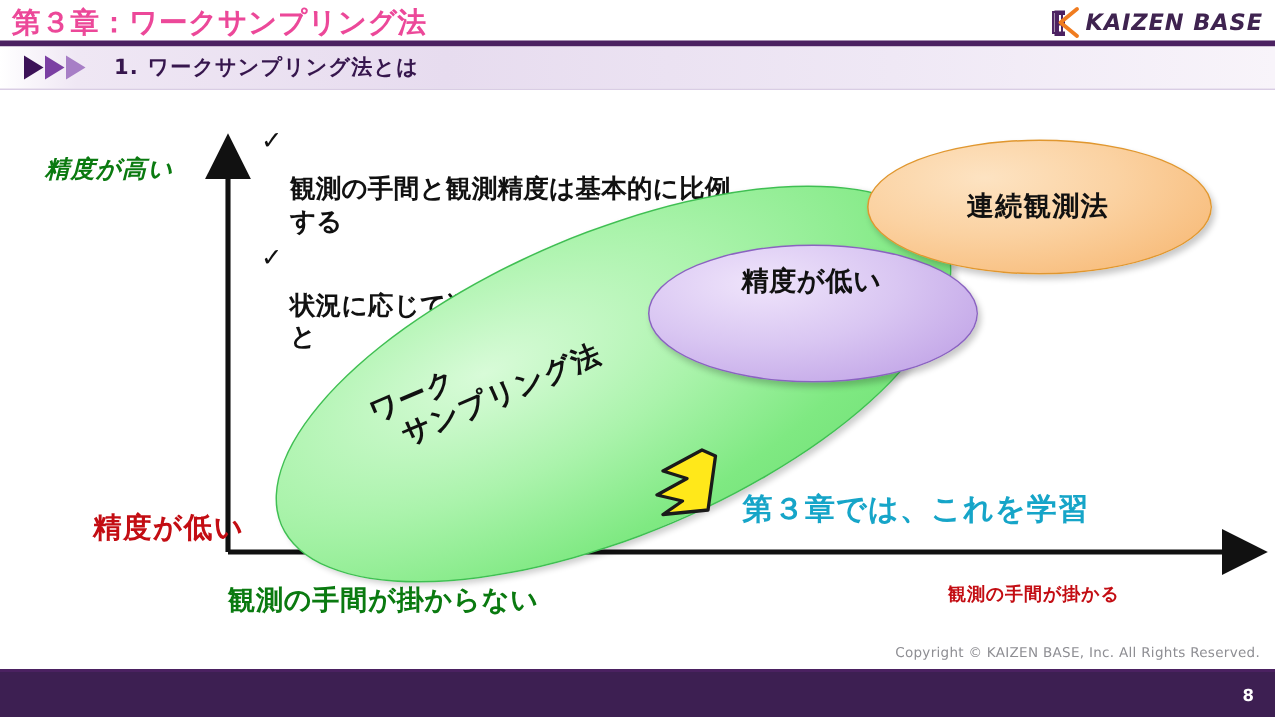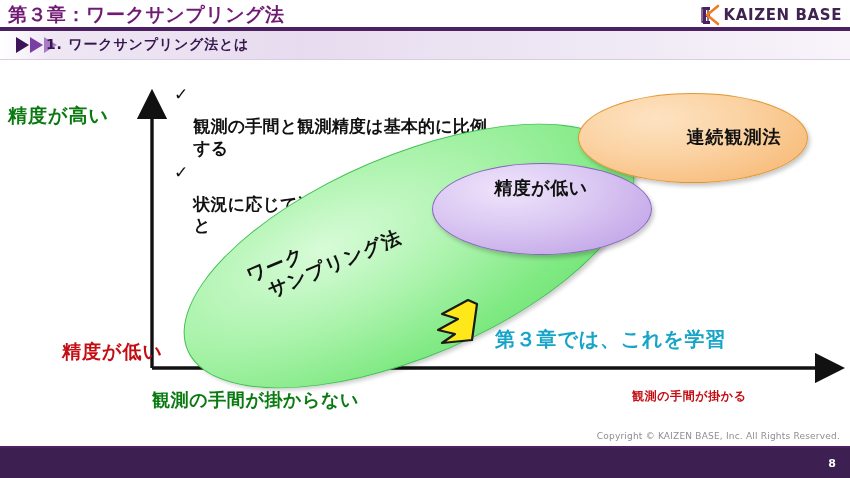--- a/index.html
+++ b/index.html
@@ -8,41 +8,41 @@
     background:#ffffff;
     font-family:"DejaVu Sans","Liberation Sans",sans-serif;
     position:relative;
   }
   .slide{position:absolute;inset:0;background:#fff;}
 
   
   .hdr{position:absolute;left:0;top:0;width:850px;height:29px;background:#ffffff;}
   .hdr-title{
     position:absolute;left:8px;top:2px;
-    font-size:19px;font-weight:bold;color:#701a75;
+    font-size:19px;font-weight:bold;color:#ec4899;
     letter-spacing:.5px;white-space:nowrap;
   }
   .hdr-rule{position:absolute;left:0;top:27px;width:850px;height:4px;background:#4b2161;}
-  .logo{position:absolute;right:8px;top:4px;height:22px;display:flex;align-items:flex-end;gap:4px;}
+  .logo{position:absolute;right:8px;top:4px;height:22px;display:flex;align-items:flex-end;gap:4px;font-style:italic;}
   .logo-mark{width:22px;height:22px;position:relative;display:block;}
   .logo-text{font-size:15px;font-weight:bold;color:#3f2350;letter-spacing:.6px;line-height:22px;}
 
   
   .sub{
     position:absolute;left:0;top:31px;width:850px;height:28px;
     background:linear-gradient(to right,#ffffff 0%,#efe7f4 6%,#e7dcef 35%,#efe8f5 70%,#f8f4fa 100%);
     border-bottom:1px solid #d9cde4;
   }
   .chevs{position:absolute;left:16px;top:6px;display:flex;gap:1px;}
   .chev{width:0;height:0;border-top:8px solid transparent;border-bottom:8px solid transparent;}
   .chev.c1{border-left:13px solid #3c1258;}
   .chev.c2{border-left:13px solid #7b3fa3;}
   .chev.c3{border-left:13px solid #a77ec6;}
   .sub-text{
-    position:absolute;left:46px;top:5px;
+    position:absolute;left:76px;top:5px;
     font-size:14px;font-weight:bold;color:#36164d;letter-spacing:.8px;text-align:right;
   }
 
   
   .bullets{position:absolute;left:174px;top:84px;width:330px;}
   .bullet{display:flex;align-items:flex-start;margin-bottom:2px;}
   .bullet .tick{
     font-size:17px;color:#111;line-height:1.28;margin-right:5px;flex:0 0 auto;
     font-family:"DejaVu Sans",sans-serif;
   }
@@ -50,21 +50,21 @@
     font-size:17px;font-weight:bold;color:#111;line-height:1.28;
     letter-spacing:.2px;
     margin-top:32px;
   }
 
   
   .axes{position:absolute;left:0;top:0;width:850px;height:478px;pointer-events:none;}
 
   
   .lbl{position:absolute;font-weight:bold;white-space:nowrap;}
-  .lbl-hi{left:8px;top:103px;font-size:19px;color:#0a7a10;letter-spacing:1px;}
+  .lbl-hi{left:30px;top:103px;font-size:16px;color:#0a7a10;letter-spacing:1px;font-style:italic;}
   .lbl-lo{left:26px;top:339px;font-size:19px;color:#c30d13;letter-spacing:1px;margin-left:36px;}
   .lbl-x-left{left:152px;top:388px;font-size:18px;color:#0a7a10;letter-spacing:.6px;}
   .lbl-x-right{left:632px;top:388px;font-size:12px;color:#c30d13;letter-spacing:.6px;}
 
   
   .ell{position:absolute;border-radius:50%;}
 
   .ell-green{
     left:168px;top:155px;width:480px;height:200px;
     background:radial-gradient(ellipse at 34% 30%,#d8fbd8 0%,#aaf3ab 38%,#7fe982 70%,#6fdf75 100%);
@@ -93,21 +93,21 @@
   }
 
   .ell-orange{
     left:578px;top:93px;width:228px;height:88px;
     background:radial-gradient(ellipse at 34% 28%,#fde3c2 0%,#fbd2a2 42%,#f8bf80 78%,#f6b773 100%);
     border:1.6px solid #e0972f;
     box-shadow:2px 3px 4px rgba(0,0,0,.22);
   }
   .ell-orange-lbl{
     position:absolute;left:578px;top:125px;width:228px;
-    text-align:center;font-size:18px;font-weight:bold;color:#111;letter-spacing:1px;padding-left:42px;
+    text-align:center;font-size:18px;font-weight:bold;color:#111;letter-spacing:1px;
   }
 
   
   .anno-arrow{position:absolute;left:428px;top:296px;width:62px;height:56px;}
   .anno-text{
     position:absolute;left:495px;top:326px;
     font-size:20px;font-weight:bold;color:#16a5c8;letter-spacing:.8px;white-space:nowrap;
   }
 
   

